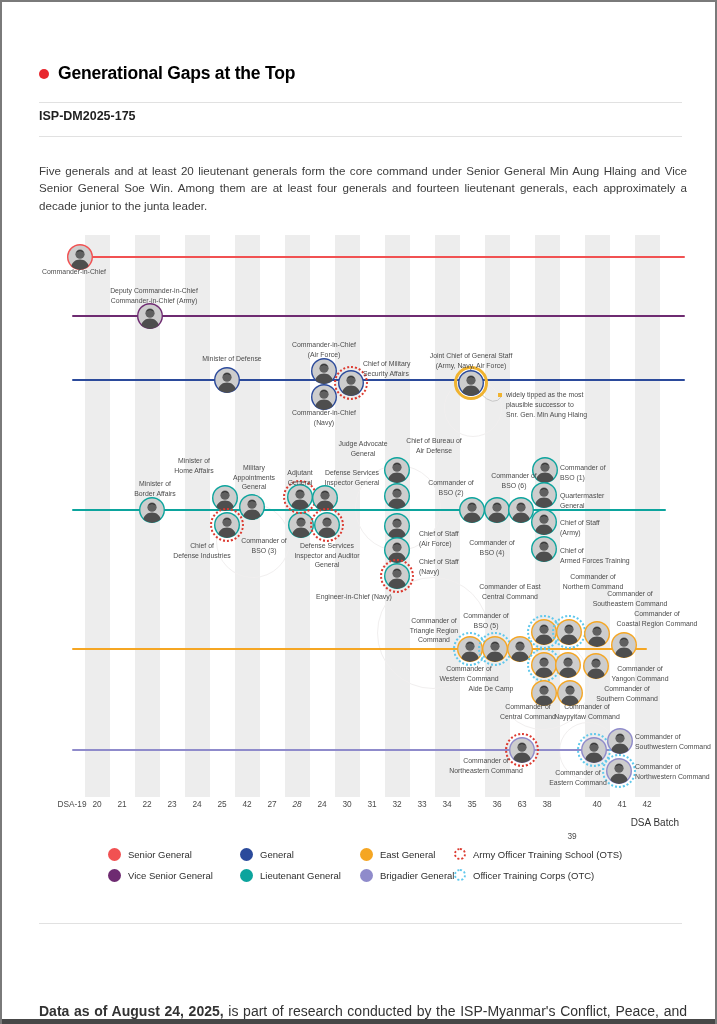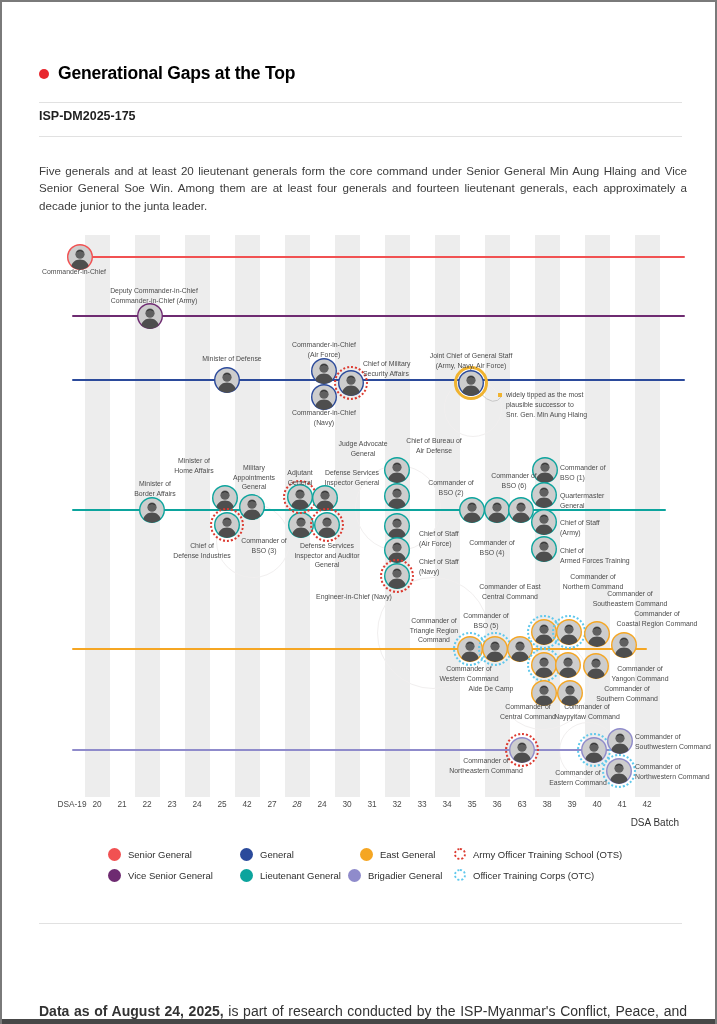--- a/index.html
+++ b/index.html
@@ -91,21 +91,21 @@
       <div class="tick" style="left: 320px;">24</div>
       <div class="tick" style="left: 345px;">30</div>
       <div class="tick" style="left: 370px;">31</div>
       <div class="tick" style="left: 395px;">32</div>
       <div class="tick" style="left: 420px;">33</div>
       <div class="tick" style="left: 445px;">34</div>
       <div class="tick" style="left: 470px;">35</div>
       <div class="tick" style="left: 495px;">36</div>
       <div class="tick" style="left: 520px;">63</div>
       <div class="tick" style="left: 545px;">38</div>
-      <div class="tick" style="left: 570px;">39</div>
+      <div class="tick" style="left: 570px; margin-top: 32px;">39</div>
       <div class="tick" style="left: 595px;">40</div>
       <div class="tick" style="left: 620px;">41</div>
       <div class="tick" style="left: 645px;">42</div>
       <div class="person" style="left: 78px; top: 255px;">
         <div class="avatar" style="background: rgb(241, 81, 82);">
           <svg viewBox="0 0 26 26" width="26" height="26">
             <circle cx="13" cy="13" r="11.6" fill="#cdcdcd"></circle>
             <circle cx="13" cy="10.2" r="4.6" fill="#606060"></circle>
             <path d="M13 15.4c-4.6 0-8 2.9-8.6 6.7a11.6 11.6 0 0 0 17.2 0c-.6-3.8-4-6.7-8.6-6.7z" fill="#4e4e4e"></path>
             <path d="M8.9 8.6a4.6 4.6 0 0 1 8.2 0l-4.1-1.7z" fill="#343434"></path>
@@ -742,21 +742,21 @@
         <div class="legend-label">General</div>
       </div>
       <div class="legend-item" style="left: 238px; top: 867px;">
         <div class="legend-dot" style="background: rgb(12, 164, 157);"></div>
         <div class="legend-label">Lieutenant General</div>
       </div>
       <div class="legend-item" style="left: 358px; top: 846px;">
         <div class="legend-dot" style="background: rgb(245, 166, 35);"></div>
         <div class="legend-label">East General</div>
       </div>
-      <div class="legend-item" style="left: 346px; top: 867px;">
+      <div class="legend-item" style="left: 358px; top: 867px;">
         <div class="legend-dot" style="background: rgb(143, 139, 203);"></div>
         <div class="legend-label">Brigadier General</div>
       </div>
       <div class="legend-item" style="left: 452px; top: 846px;">
         <div class="legend-ring" style="border-color: rgb(220, 58, 48);"></div>
         <div class="legend-label">Army Officer Training School (OTS)</div>
       </div>
       <div class="legend-item" style="left: 452px; top: 867px;">
         <div class="legend-ring" style="border-color: rgb(95, 200, 236);"></div>
         <div class="legend-label">Officer Training Corps (OTC)</div>

